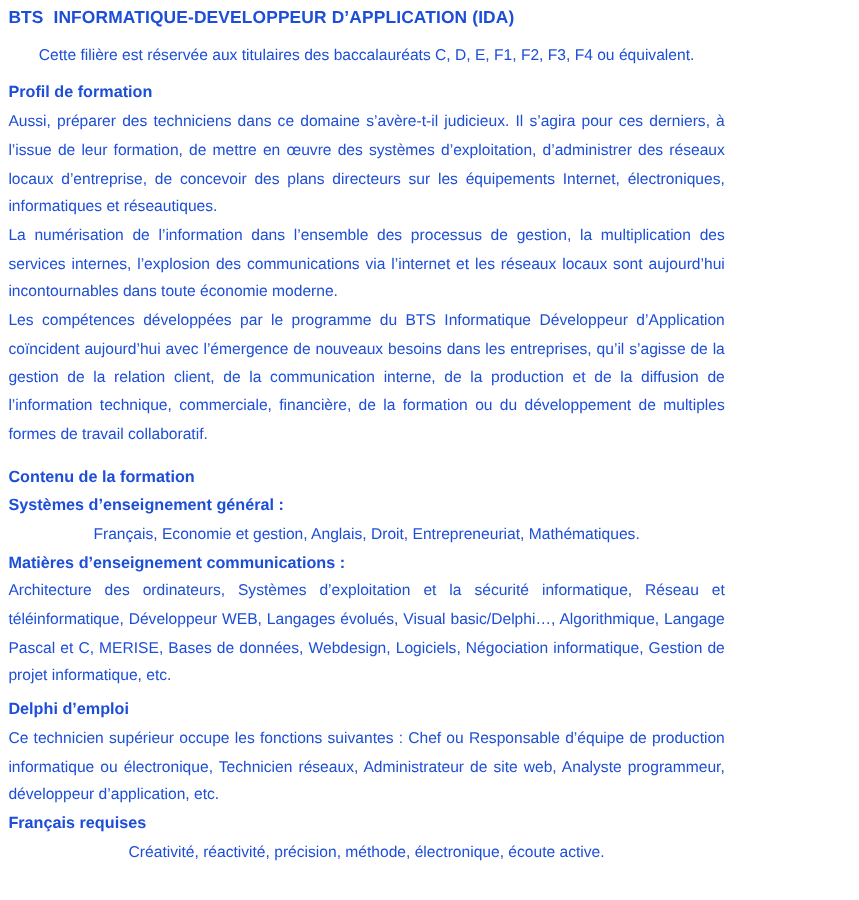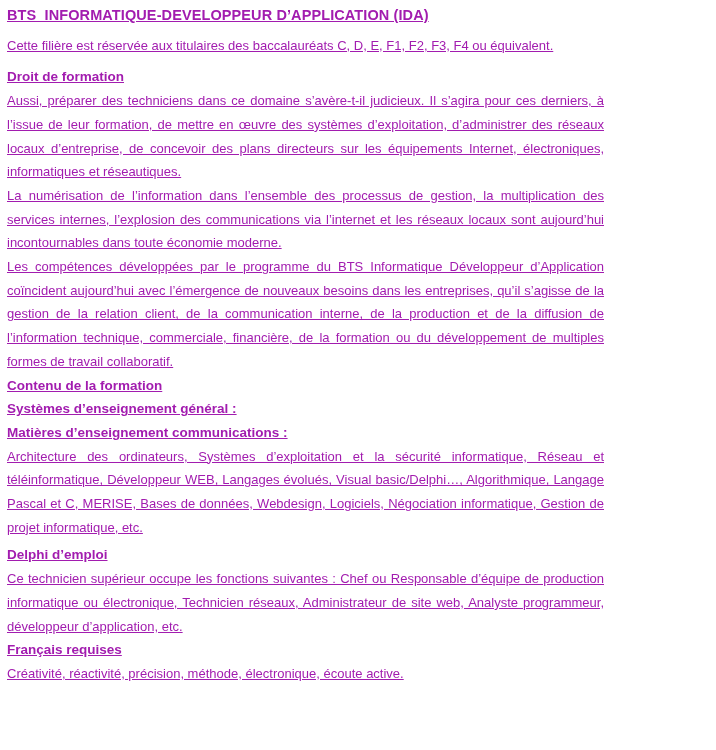--- a/index.html
+++ b/index.html
@@ -11,62 +11,62 @@
     position: relative;
     width: 613px;
     height: 750px;
     box-sizing: border-box;
     padding: 4px 9px 0 7px;
     background: #ffffff;
     overflow: hidden;
     font-family: "Liberation Sans", sans-serif;
     font-size: 13px;
     line-height: 23.7px;
-    color: #a21caf;
-    text-decoration: underline;
+    color: #1d4ed8;
   }
   .doc-title {
     font-weight: 700;
     font-size: 14.5px;
     white-space: pre-wrap;
     letter-spacing: 0.1px;
   }
   .heading, .subheading {
     font-weight: 700;
     font-size: 13.5px;
   }
   p {
     margin: 0;
     text-align: justify;
   }
   p.left {
-    text-align: left;
+    text-align: center;
   }
   .mt6  { margin-top: 6px; }
   .mt8  { margin-top: 8px; }
-  .mt10 { margin-top: 0; }
+  .mt10 { margin-top: 12px; }
   .mt4  { margin-top: 4px; }
 </style>
 </head>
 <body>
 
 <div class="page">
 
   <div class="doc-title">BTS  INFORMATIQUE-DEVELOPPEUR D’APPLICATION (IDA)</div>
 
   <p class="left mt6">Cette filière est réservée aux titulaires des baccalauréats C, D, E, F1, F2, F3, F4 ou équivalent.</p>
 
-  <div class="heading mt8">Droit de formation</div>
+  <div class="heading mt8">Profil de formation</div>
   <p>Aussi, préparer des techniciens dans ce domaine s’avère-t-il judicieux. Il s’agira pour ces derniers, à l’issue de leur formation, de mettre en œuvre des systèmes d’exploitation, d’administrer des réseaux locaux d’entreprise, de concevoir des plans directeurs sur les équipements Internet, électroniques, informatiques et réseautiques.</p>
   <p>La numérisation de l’information dans l’ensemble des processus de gestion, la multiplication des services internes, l’explosion des communications via l’internet et les réseaux locaux sont aujourd’hui incontournables dans toute économie moderne.</p>
   <p>Les compétences développées par le programme du BTS Informatique Développeur d’Application coïncident aujourd’hui avec l’émergence de nouveaux besoins dans les entreprises, qu’il s’agisse de la gestion de la relation client, de la communication interne, de la production et de la diffusion de l’information technique, commerciale, financière, de la formation ou du développement de multiples formes de travail collaboratif.</p>
 
   <div class="heading mt10">Contenu de la formation</div>
 
   <div class="subheading">Systèmes d’enseignement général :</div>
+  <p class="left">Français, Economie et gestion, Anglais, Droit, Entrepreneuriat, Mathématiques.</p>
 
   <div class="subheading">Matières d’enseignement communications :</div>
   <p>Architecture des ordinateurs, Systèmes d’exploitation et la sécurité informatique, Réseau et téléinformatique, Développeur WEB, Langages évolués, Visual basic/Delphi…, Algorithmique, Langage Pascal et C, MERISE, Bases de données, Webdesign, Logiciels, Négociation informatique, Gestion de projet informatique, etc.</p>
 
   <div class="heading mt4">Delphi d’emploi</div>
   <p>Ce technicien supérieur occupe les fonctions suivantes : Chef ou Responsable d’équipe de production informatique ou électronique, Technicien réseaux, Administrateur de site web, Analyste programmeur, développeur d’application, etc.</p>
 
   <div class="heading">Français requises</div>
   <p class="left">Créativité, réactivité, précision, méthode, électronique, écoute active.</p>
 

